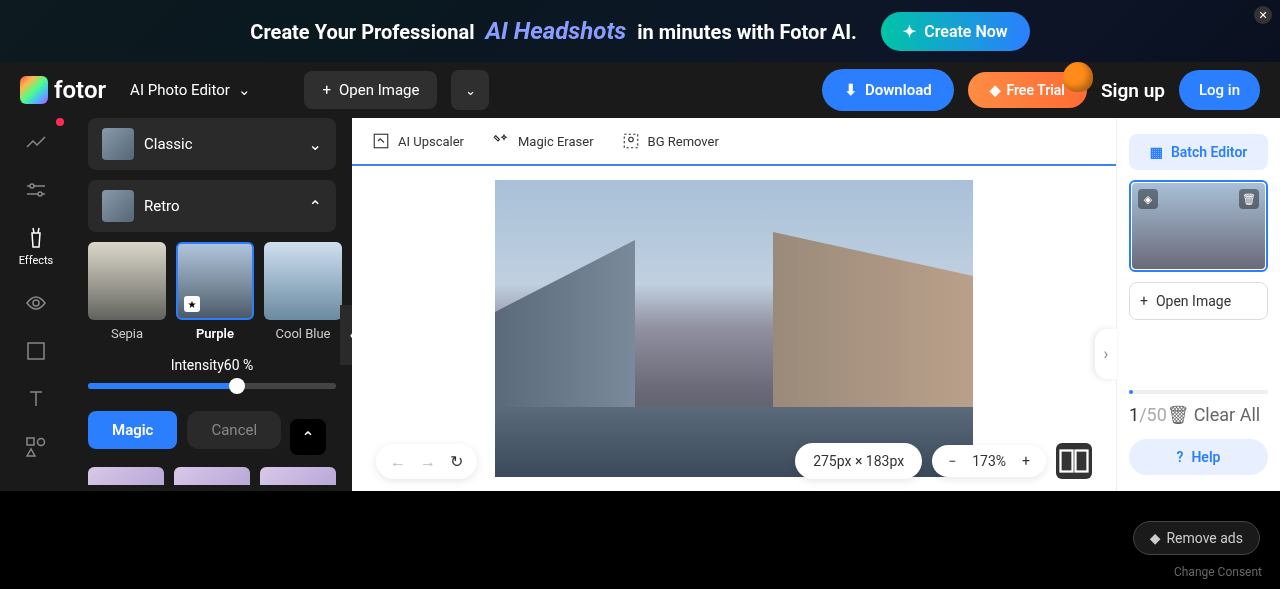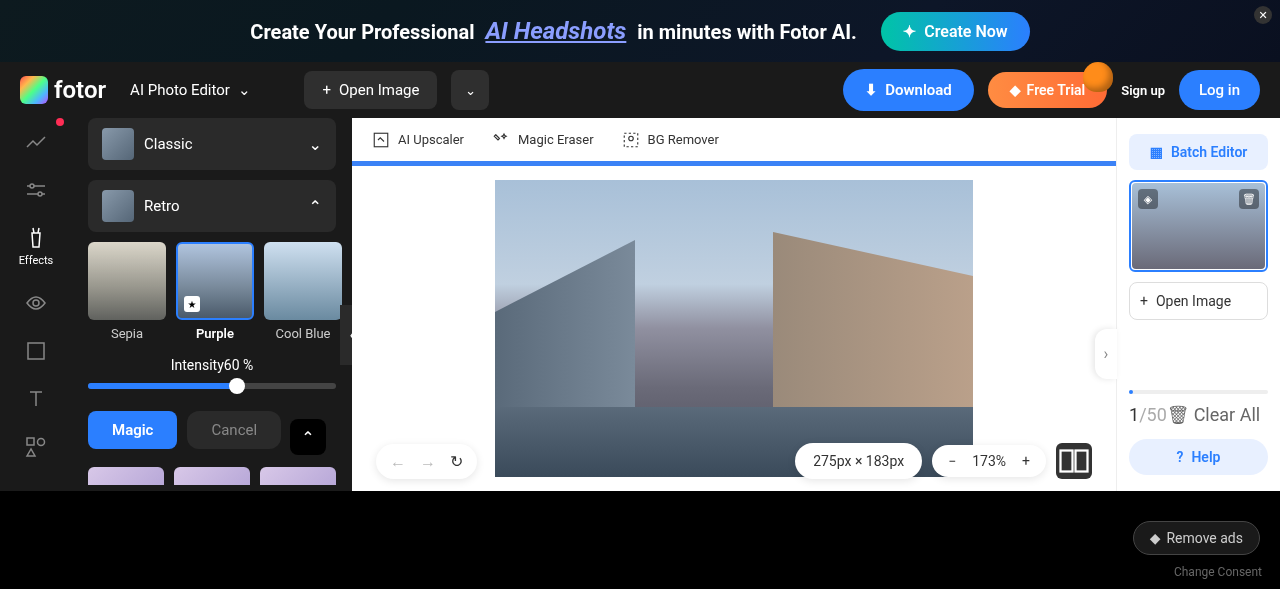--- a/index.html
+++ b/index.html
@@ -1,33 +1,33 @@
 <!DOCTYPE html>
 <html><head>
 <meta charset="utf-8">
 <style>
 *{box-sizing:border-box;margin:0;padding:0;font-family:-apple-system,BlinkMacSystemFont,"Segoe UI",Roboto,sans-serif}
 body{background:#000;width:1280px;height:589px;overflow:hidden;position:relative}
 .banner{height:62px;background:linear-gradient(135deg,#0d1a1f 0%,#0a1820 30%,#0d1628 70%,#0a1020 100%);display:flex;align-items:center;justify-content:center;gap:24px;position:relative}
 .banner-text{color:#fff;font-size:20px;font-weight:700}
-.banner-highlight{color:#8b9eff;font-size:24px;font-weight:700;font-style:italic;text-decoration:underline;margin:0 6px}
+.banner-highlight{color:#8b9eff;font-size:24px;font-weight:700;font-style:italic;margin:0 6px}
 .banner-btn{background:linear-gradient(90deg,#00c4a7,#2b7fff);color:#fff;border:none;padding:10px 22px;border-radius:22px;font-size:16px;font-weight:600;cursor:pointer;display:flex;align-items:center;gap:8px}
 .banner-close{position:absolute;right:8px;top:6px;width:18px;height:18px;border-radius:50%;background:#333;color:#fff;font-size:11px;display:flex;align-items:center;justify-content:center;cursor:pointer;border:none}
 .header{height:56px;background:#1a1a1a;display:flex;align-items:center;padding:0 20px;gap:14px}
 .logo{display:flex;align-items:center;gap:6px}
 .logo-sq{width:28px;height:28px;border-radius:6px;background:linear-gradient(135deg,#ff4d4d 0%,#ffb84d 25%,#4dff88 50%,#4db8ff 75%,#b84dff 100%)}
 .logo-text{color:#fff;font-size:24px;font-weight:600}
 .dropdown{color:#fff;font-size:15px;display:flex;align-items:center;gap:8px;cursor:pointer}
 .btn-dark{background:#2f2f2f;color:#fff;border:none;padding:10px 18px;border-radius:8px;font-size:15px;display:flex;align-items:center;gap:8px;cursor:pointer}
 .btn-chevron{background:#2f2f2f;border:none;width:38px;height:40px;border-radius:8px;color:#fff;cursor:pointer;display:flex;align-items:center;justify-content:center}
 .spacer{flex:1}
 .btn-blue{background:#2b7fff;color:#fff;border:none;padding:12px 22px;border-radius:22px;font-size:15px;font-weight:600;display:flex;align-items:center;gap:8px;cursor:pointer}
 .btn-orange{background:linear-gradient(90deg,#ff8c42,#ff6b35);color:#fff;border:none;padding:10px 22px;border-radius:22px;font-size:14px;font-weight:600;display:flex;align-items:center;gap:6px;cursor:pointer;position:relative}
 .pumpkin{position:absolute;right:-6px;top:-10px;width:30px;height:30px;background:#ff8c1a;border-radius:50% 50% 45% 45%;box-shadow:inset -4px -4px 6px rgba(0,0,0,0.3)}
-.signup{color:#fff;font-size:13px;font-weight:600;cursor:pointer}
+.signup{color:#fff;font-size:19px;font-weight:600;cursor:pointer}
 .btn-login{background:#2b7fff;color:#fff;border:none;padding:11px 20px;border-radius:20px;font-size:15px;font-weight:500;cursor:pointer}
 .main{display:flex;height:373px;background:#1a1a1a}
 .toolbar{width:72px;background:#1a1a1a;display:flex;flex-direction:column;align-items:center;padding-top:12px;gap:24px;position:relative}
 .dot{position:absolute;top:0;right:8px;width:8px;height:8px;background:#ff2d55;border-radius:50%}
 .tool-icon{width:24px;height:24px;color:#888;cursor:pointer;display:flex;align-items:center;justify-content:center}
 .tool-active{color:#fff;text-align:center;font-size:11px}
 .sidebar{width:280px;background:#1a1a1a;padding:0 16px;overflow:hidden;position:relative}
 .category{background:#2a2a2a;border-radius:8px;padding:10px 14px;margin-bottom:10px;display:flex;align-items:center;gap:10px;cursor:pointer;color:#fff}
 .cat-thumb{width:32px;height:32px;border-radius:4px;background:linear-gradient(135deg,#8899aa,#556677)}
 .cat-name{flex:1;font-size:15px}
@@ -44,21 +44,21 @@
 .slider{position:relative;height:6px;background:#444;border-radius:3px;margin-bottom:22px}
 .slider-fill{position:absolute;height:6px;background:#2b7fff;border-radius:3px;width:60%}
 .slider-thumb{position:absolute;width:16px;height:16px;background:#fff;border-radius:50%;top:-5px;left:calc(60% - 8px);cursor:pointer}
 .action-row{display:flex;gap:10px;margin-bottom:18px}
 .apply-btn{background:#2b7fff;color:#fff;border:none;padding:10px 24px;border-radius:8px;font-size:15px;font-weight:600;cursor:pointer}
 .cancel-btn{background:#2a2a2a;color:#888;border:none;padding:10px 24px;border-radius:12px;font-size:15px;cursor:pointer}
 .scroll-top{position:absolute;right:26px;bottom:36px;width:36px;height:36px;background:#000;border-radius:8px;display:flex;align-items:center;justify-content:center;color:#fff;cursor:pointer}
 .more-filters{display:flex;gap:10px}
 .mini-filter{width:78px;height:18px;border-radius:6px 6px 0 0;background:linear-gradient(135deg,#d8c8e8,#b8a8d8)}
 .canvas-area{flex:1;background:#fff;position:relative;display:flex;flex-direction:column}
-.canvas-toolbar{height:48px;border-bottom:5px solid #3b82f6;display:flex;align-items:center;gap:28px;padding:0 20px}
+.canvas-toolbar{height:48px;border-bottom:2px solid #3b82f6;display:flex;align-items:center;gap:28px;padding:0 20px}
 .ct-item{display:flex;align-items:center;gap:8px;font-size:13px;color:#333;cursor:pointer}
 .ct-icon{width:18px;height:18px;display:flex;align-items:center;justify-content:center}
 .canvas-main{flex:1;position:relative;display:flex;align-items:center;justify-content:center;background:#fff}
 .photo{width:478px;height:297px;background:linear-gradient(180deg,#a8c0d8 0%,#c0d0e0 35%,#9090a0 50%,#6a6a78 70%,#4a4a58 100%);position:relative;overflow:hidden}
 .building-l{position:absolute;left:0;top:60px;width:140px;height:180px;background:linear-gradient(90deg,#5a6a7a,#7a8a9a);clip-path:polygon(0 40%,100% 0,100% 100%,0 100%)}
 .building-r{position:absolute;right:0;top:30px;width:200px;height:220px;background:linear-gradient(90deg,#9a8a7a,#baa08a);clip-path:polygon(0 10%,100% 30%,100% 100%,0 100%)}
 .water{position:absolute;bottom:0;left:0;right:0;height:70px;background:linear-gradient(180deg,#5a6a7a,#3a4a5a)}
 .bottom-ctrls{position:absolute;bottom:12px;left:0;right:0;display:flex;align-items:center;padding:0 24px;gap:10px}
 .nav-pill{background:#fff;border-radius:22px;padding:8px 14px;display:flex;align-items:center;gap:14px;box-shadow:0 2px 8px rgba(0,0,0,0.1)}
 .nav-arrow{color:#bbb;font-size:16px;cursor:pointer}

